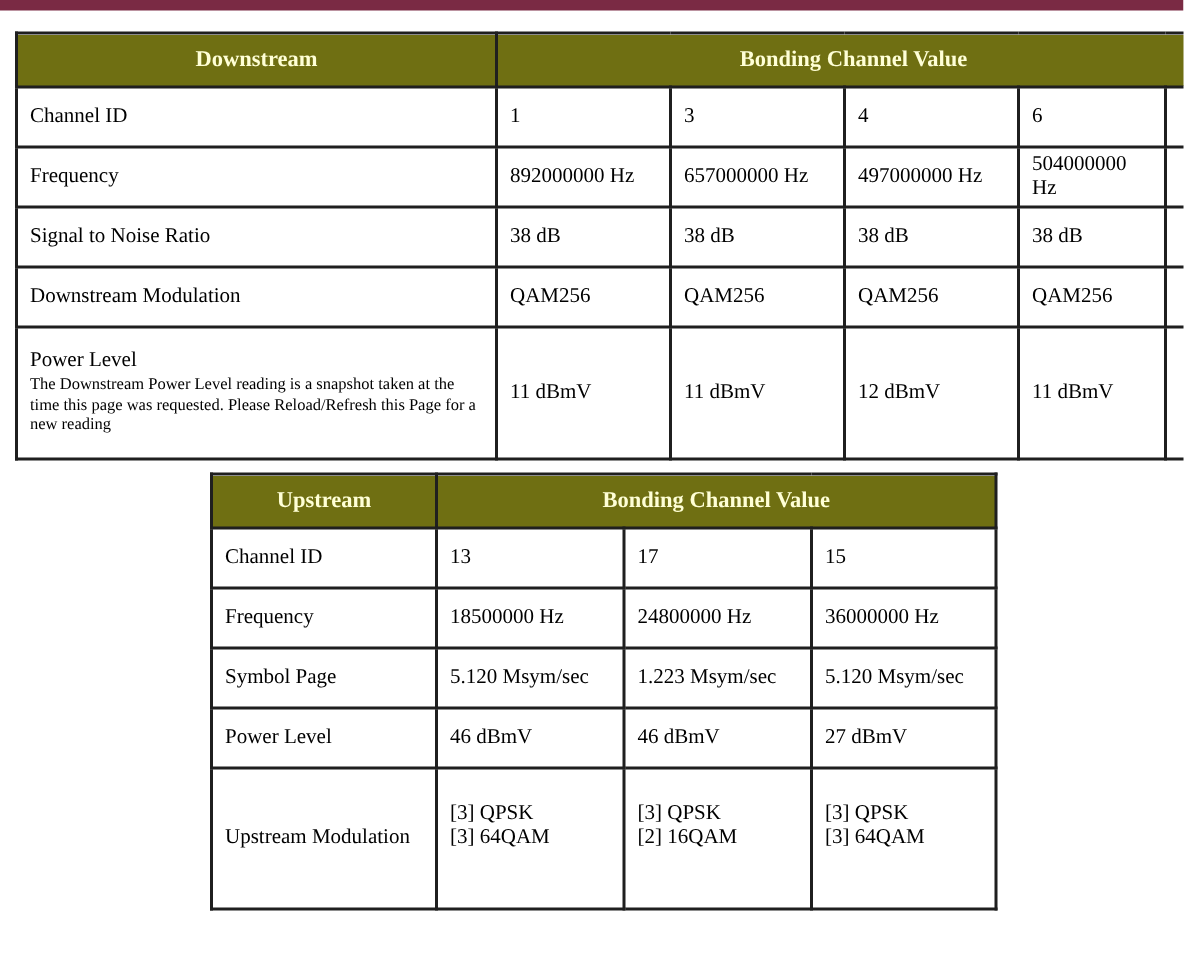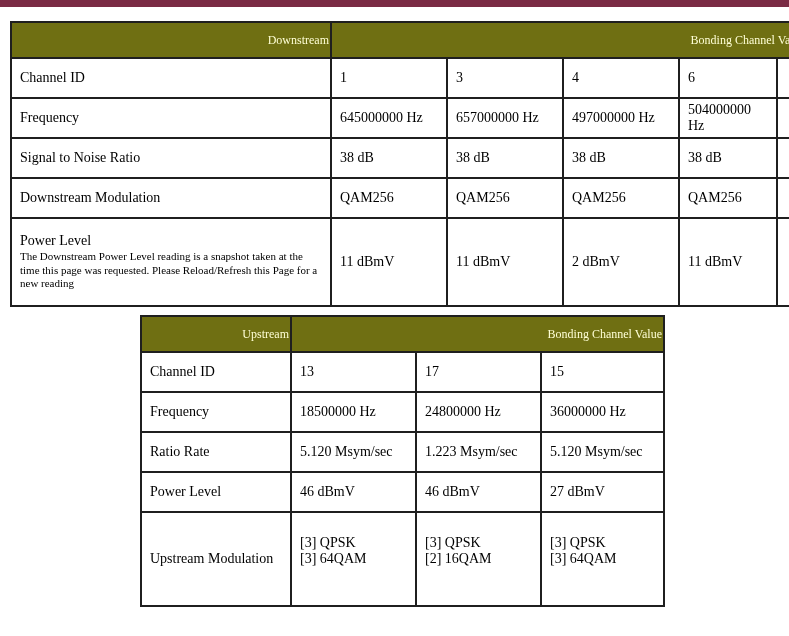--- a/index.html
+++ b/index.html
@@ -13,21 +13,21 @@
   body{
     width:789px;height:636px;overflow:hidden;background:var(--pagebg);
     font-family:"Liberation Serif","DejaVu Serif",serif;color:#000;
   }
   #page{position:relative;width:789px;height:636px;overflow:hidden;background:var(--pagebg);}
   #topbar{position:absolute;left:0;top:0;width:789px;height:7px;background:var(--maroon);}
   table{border-collapse:collapse;table-layout:fixed;background:#fff;}
   td,th{border:2px solid var(--border);overflow:hidden;}
   th.olive{
     background:var(--olive);color:var(--cream);
-    font-weight:normal;font-size:12px;text-align:right;height:32px;
+    font-weight:bold;font-size:15px;text-align:center;height:32px;
     font-family:"Liberation Serif","DejaVu Serif",serif;
   }
   td{font-size:14px;vertical-align:middle;padding:2px 6px 2px 8px;height:34px;}
   #ds-table{position:absolute;left:10px;top:21px;width:796px;}
   #us-table{position:absolute;left:140px;top:315px;width:523px;}
   tr.row-note-row td{height:82px;}
   .row-label{font-size:14px;}
   .row-note{font-size:11px;line-height:1.22;margin-top:1px;}
   tr.row-multiline td{height:72px;}
   tr.row-multiline td.value-cell{white-space:pre-line;padding-bottom:18px;}
@@ -57,21 +57,21 @@
         <tr>
           <td>Channel ID</td>
           <td class="value-cell">1</td>
           <td class="value-cell">3</td>
           <td class="value-cell">4</td>
           <td class="value-cell">6</td>
           <td class="value-cell"></td>
         </tr>
         <tr>
           <td>Frequency</td>
-          <td class="value-cell">645000000 Hz</td>
+          <td class="value-cell">892000000 Hz</td>
           <td class="value-cell">657000000 Hz</td>
           <td class="value-cell">497000000 Hz</td>
           <td class="value-cell">504000000 Hz</td>
           <td class="value-cell"></td>
         </tr>
         <tr>
           <td>Signal to Noise Ratio</td>
           <td class="value-cell">38 dB</td>
           <td class="value-cell">38 dB</td>
           <td class="value-cell">38 dB</td>
@@ -86,21 +86,21 @@
           <td class="value-cell">QAM256</td>
           <td class="value-cell"></td>
         </tr>
         <tr class="row-note-row">
           <td>
             <div class="row-label">Power Level</div>
             <div class="row-note">The Downstream Power Level reading is a snapshot taken at the time this page was requested. Please Reload/Refresh this Page for a new reading</div>
           </td>
           <td class="value-cell">11 dBmV</td>
           <td class="value-cell">11 dBmV</td>
-          <td class="value-cell">2 dBmV</td>
+          <td class="value-cell">12 dBmV</td>
           <td class="value-cell">11 dBmV</td>
           <td class="value-cell"></td>
         </tr>
       </tbody>
   </table>
 
   <table id="us-table">
     <colgroup>
       <col style="width:150px">
         <col style="width:125px">
@@ -120,21 +120,21 @@
           <td class="value-cell">17</td>
           <td class="value-cell">15</td>
         </tr>
         <tr>
           <td>Frequency</td>
           <td class="value-cell">18500000 Hz</td>
           <td class="value-cell">24800000 Hz</td>
           <td class="value-cell">36000000 Hz</td>
         </tr>
         <tr>
-          <td>Ratio Rate</td>
+          <td>Symbol Page</td>
           <td class="value-cell">5.120 Msym/sec</td>
           <td class="value-cell">1.223 Msym/sec</td>
           <td class="value-cell">5.120 Msym/sec</td>
         </tr>
         <tr>
           <td>Power Level</td>
           <td class="value-cell">46 dBmV</td>
           <td class="value-cell">46 dBmV</td>
           <td class="value-cell">27 dBmV</td>
         </tr>

